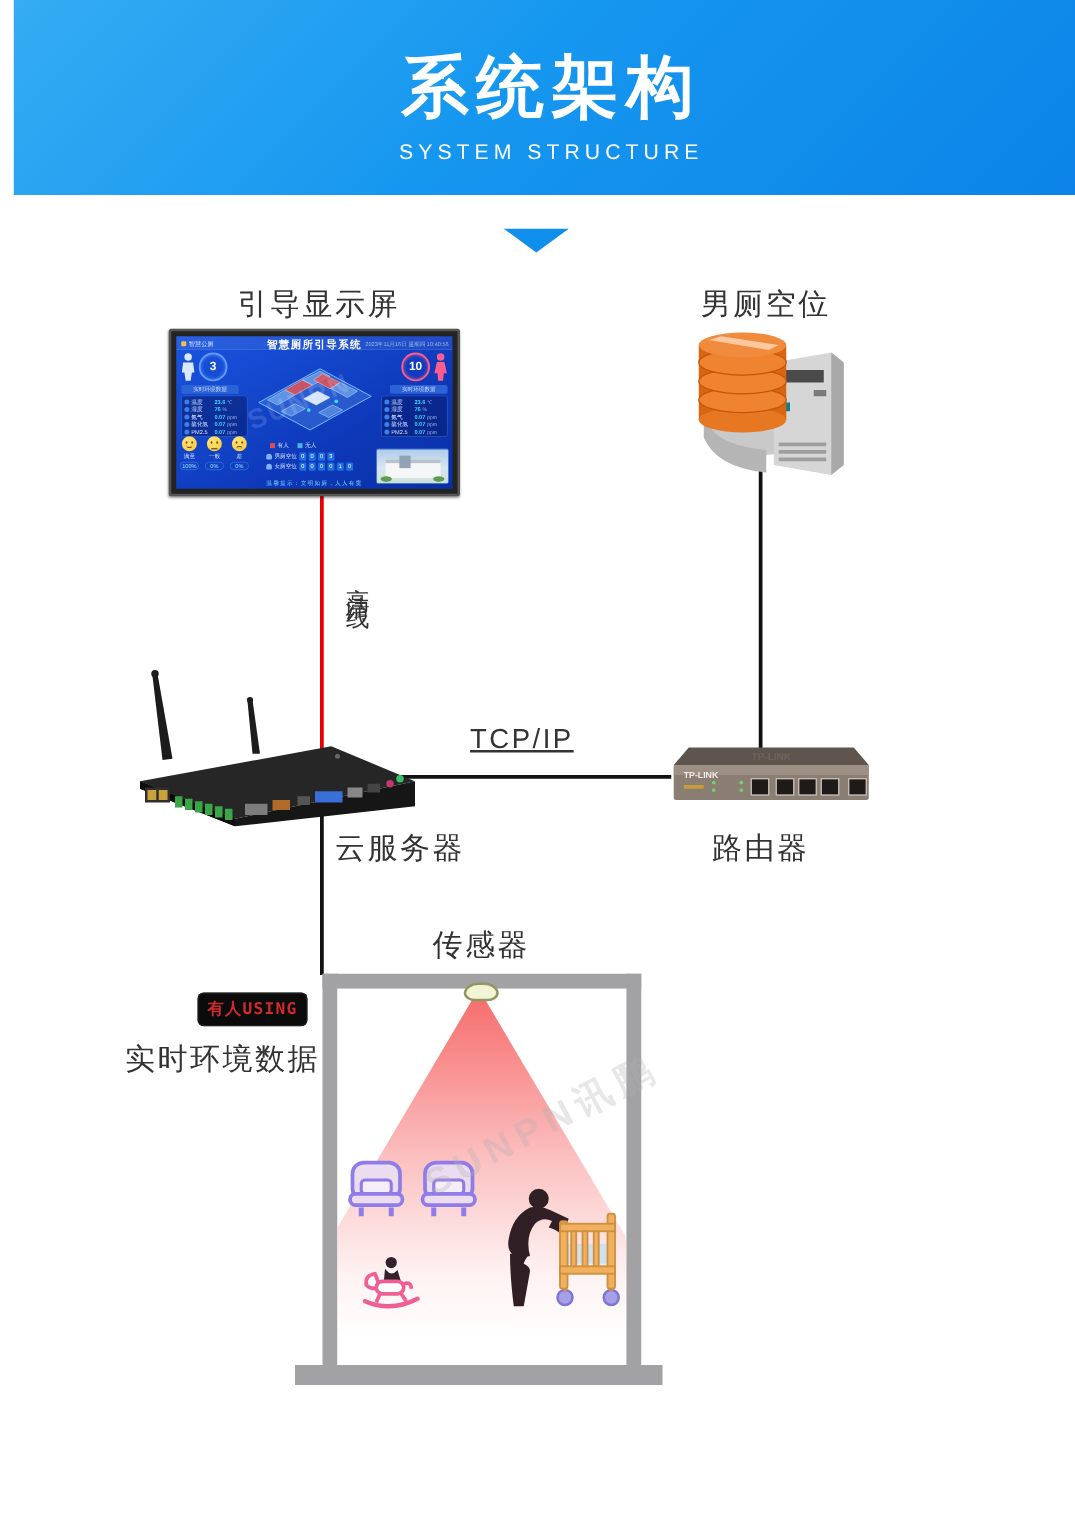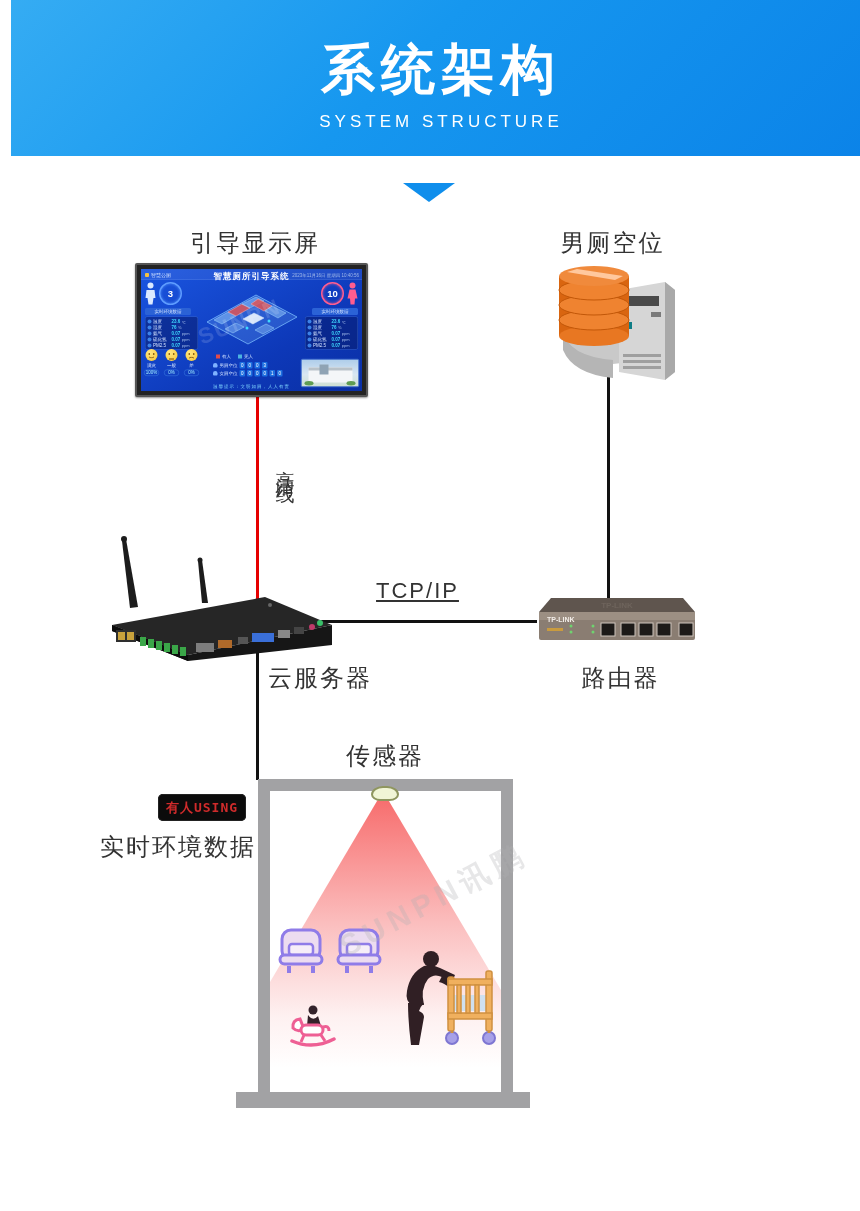--- a/index.html
+++ b/index.html
@@ -121,21 +121,21 @@
 
   <div class="banner">
     <h1>系统架构</h1>
     <div class="sub">SYSTEM STRUCTURE</div>
   </div>
   <div class="banner-arrow"></div>
 
   <div class="lbl" style="left:135px; top:227px; width:240px;">引导显示屏</div>
   <div class="lbl" style="left:540px; top:227px; width:145px;">男厕空位</div>
   <div class="lbl" style="left:268px; top:662px; width:120px; text-align:left;">云服务器</div>
-  <div class="lbl" style="left:548px; top:662px; width:145px;">路由器</div>
+  <div class="lbl" style="left:536px; top:662px; width:145px;">路由器</div>
   <div class="lbl" style="left:330px; top:740px; width:110px;">传感器</div>
   <div class="lbl" style="left:100px; top:831px; width:160px; text-align:left;">实时环境数据</div>
   <div class="lbl" style="left:355px; top:578px; width:125px; font-size:22px;text-decoration:underline;">TCP/IP</div>
   <div class="vtext" style="left:272px; top:455px;">高清线</div>
 
   <div class="redline" style="left:256px; top:396px; height:208px;"></div>
   <div class="vline" style="left:256px; top:652px; height:128px;"></div>
   <div class="hline" style="left:305px; top:620px; width:232px;"></div>
   <div class="vline" style="left:607px; top:374px; height:230px;"></div>
 

